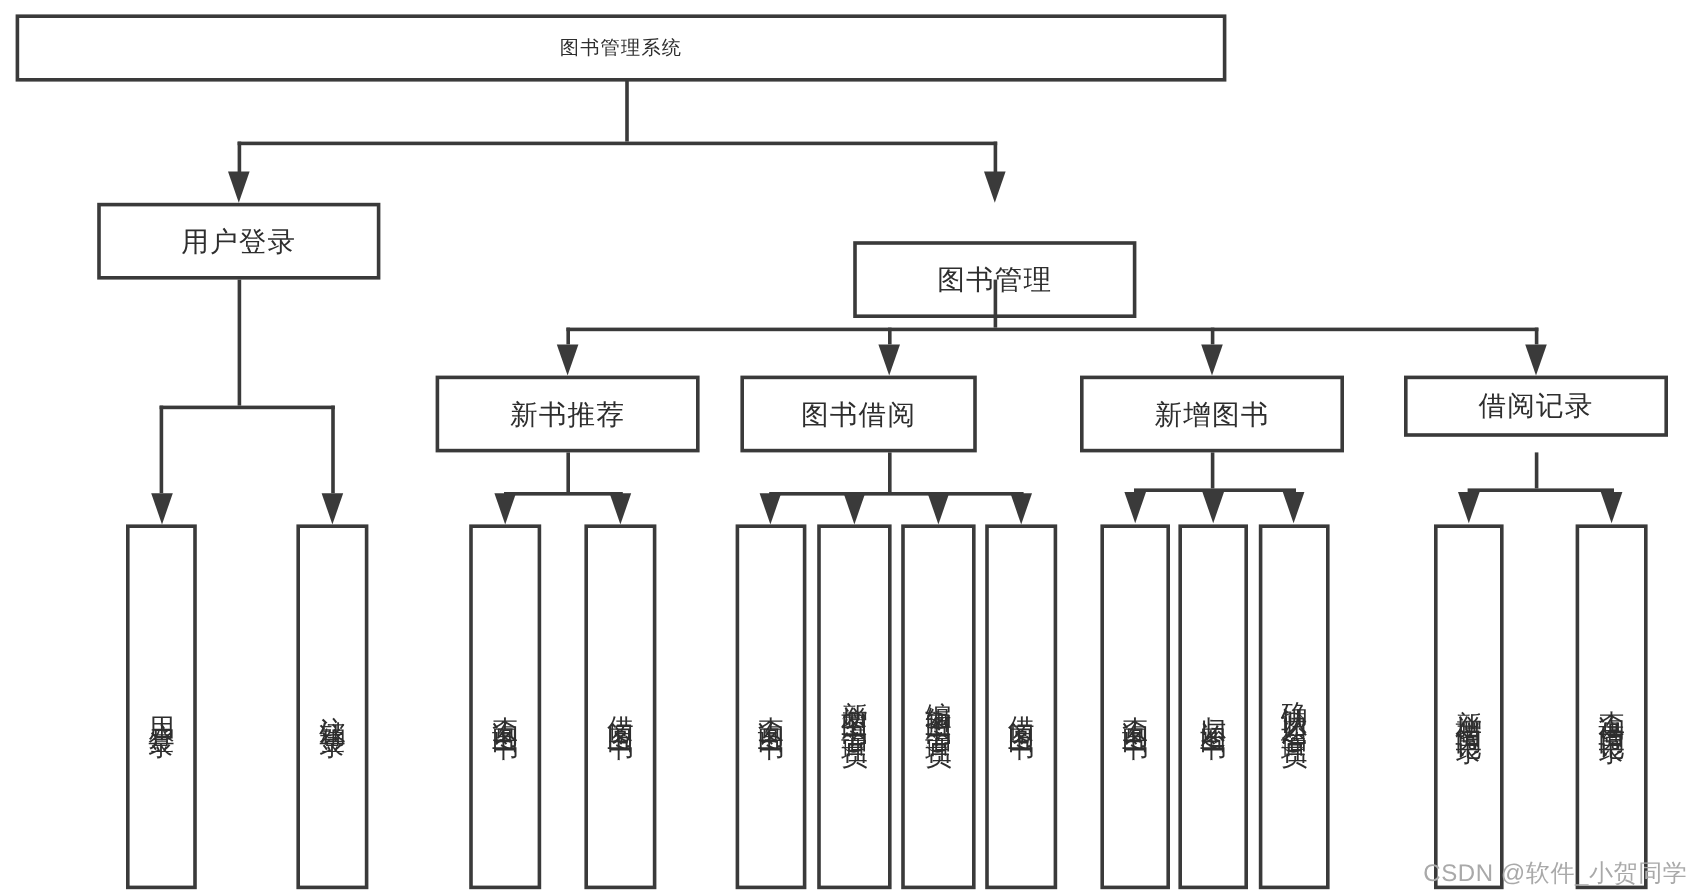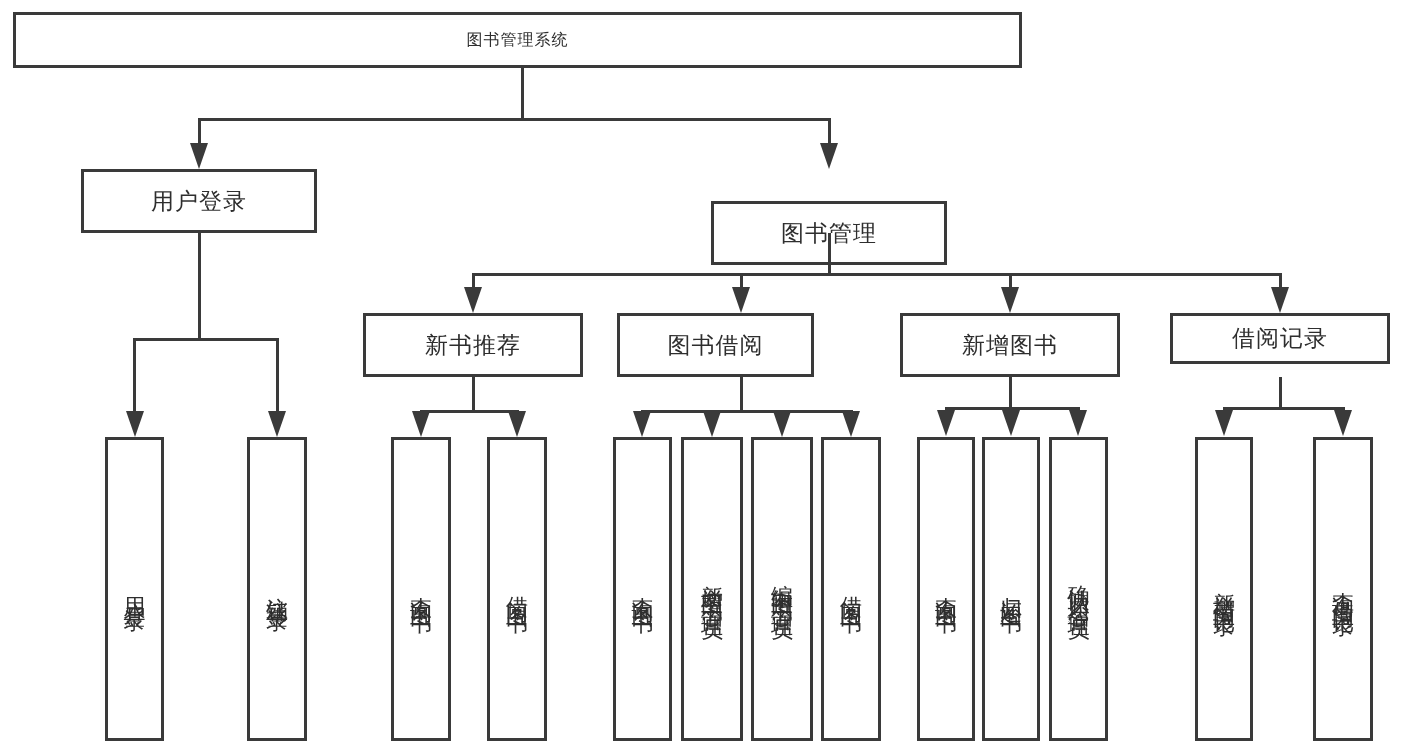--- a/index.html
+++ b/index.html
@@ -113,14 +113,15 @@
   <div class="hl" style="left:944.5px;top:407px;width:135px;"></div>
   <div class="arrow" style="left:937px;top:410px;"></div>
   <div class="arrow" style="left:1002px;top:410px;"></div>
   <div class="arrow" style="left:1069px;top:410px;"></div>
 
   <div class="vl" style="left:1278.5px;top:377px;height:30px;"></div>
   <div class="hl" style="left:1222.5px;top:407px;width:122px;"></div>
   <div class="arrow" style="left:1215px;top:410px;"></div>
   <div class="arrow" style="left:1334px;top:410px;"></div>
 
+  <div class="watermark">CSDN @软件_小贺同学</div>
 
 </div>
 
 </body></html>

